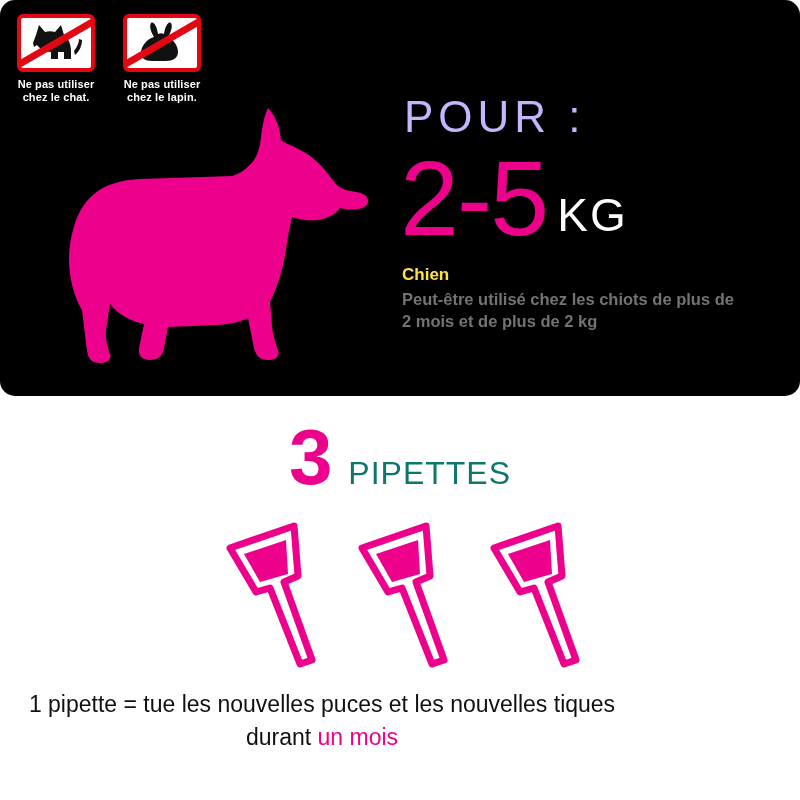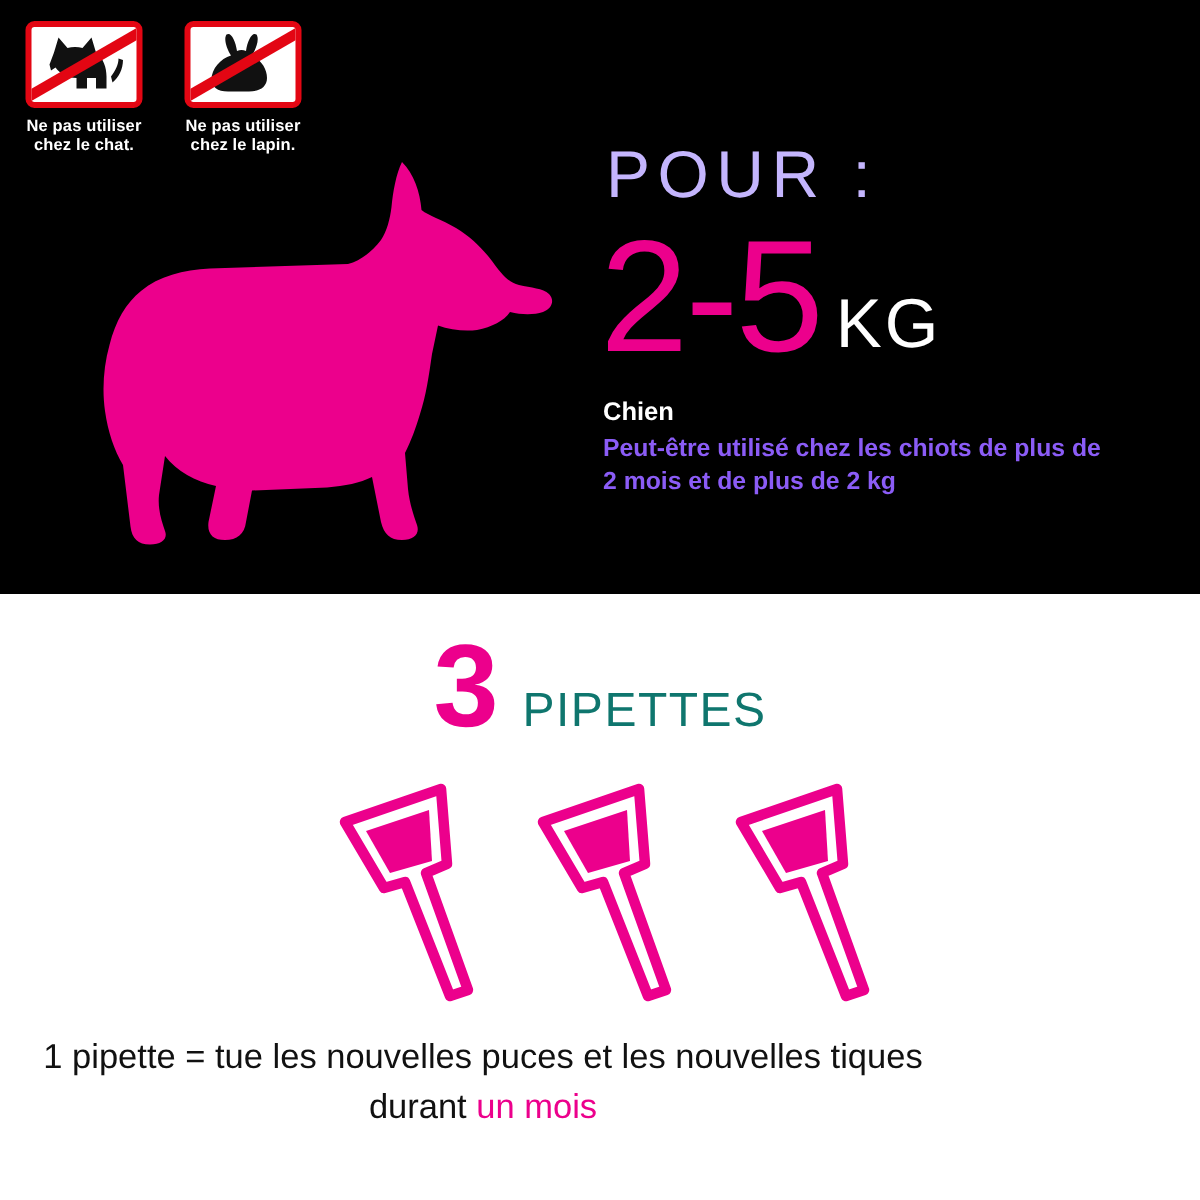--- a/index.html
+++ b/index.html
@@ -9,20 +9,21 @@
     font-family: "Liberation Sans", sans-serif;
     overflow: hidden;
   }
   .page { position: relative; width: 800px; height: 800px; }
 
   
   .top-panel {
     position: absolute; left: 0; top: 0;
     width: 800px; height: 396px;
     background: #000000;
+    border-radius: 15px;
   }
 
   
   .warnings {
     position: absolute; left: 8px; top: 14px;
     display: flex; gap: 10px;
   }
   .warn-item { width: 96px; text-align: center; }
   .warn-badge {
     position: relative;
@@ -82,26 +83,26 @@
     color: #ffffff;
     font-size: 46px;
     line-height: 58px;
     font-weight: 400;
     letter-spacing: 2px;
     margin-left: 10px;
     padding-bottom: 4px;
   }
   .species {
     position: absolute; left: 402px; top: 265px;
-    color: #ffffff; font-size: 17px; font-weight: 700;
+    color: #fde047; font-size: 17px; font-weight: 700;
   }
   .species-note {
     position: absolute; left: 402px; top: 288px;
     width: 340px;
-    color: #8b5cf6; font-size: 16.5px; font-weight: 700;
+    color: #737373; font-size: 16.5px; font-weight: 700;
     line-height: 22px;
   }
 
   
   .bottom-panel {
     position: absolute; left: 0; top: 396px;
     width: 800px; height: 404px;
     background: #ffffff;
   }
   .pipette-heading {

